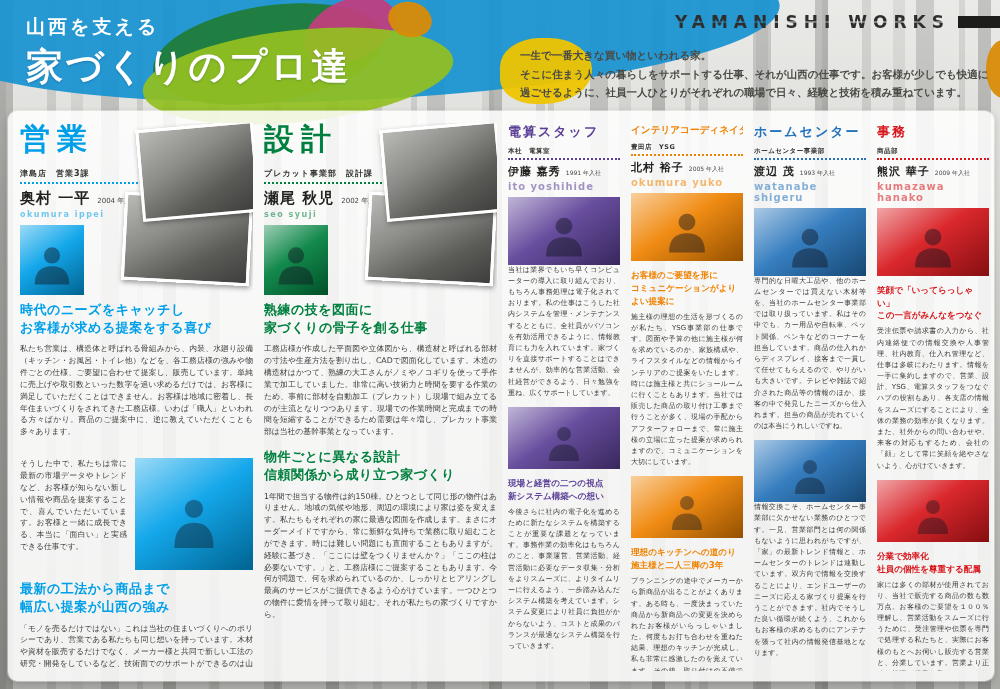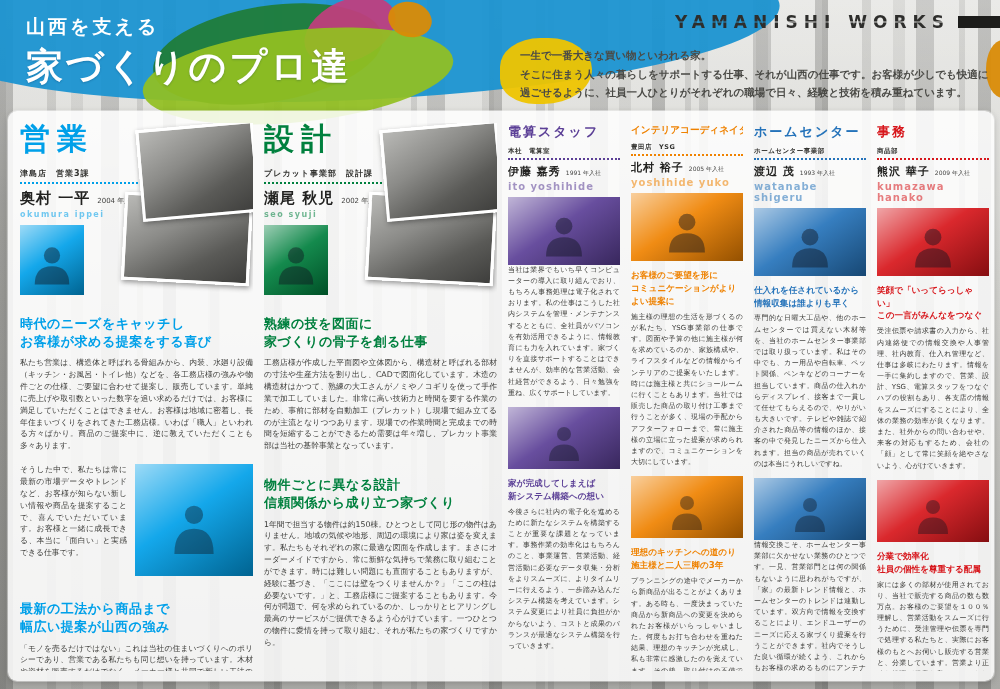--- a/index.html
+++ b/index.html
@@ -78,24 +78,24 @@
     background:linear-gradient(145deg, rgba(255,255,255,.62), rgba(255,255,255,.08) 45%, rgba(0,0,0,.38)); }
   .photo.gray { background:linear-gradient(150deg,#b9b9b6 0%, #8b8b88 38%, #5a5a57 70%, #3e3e3c 100%);
     border:3px solid #fff; box-shadow:1px 2px 5px rgba(30,30,30,.45); }
 
   .portrait { width:64px; height:70px; margin-top:6px; }
   .photo-stack { position:relative; flex:1; }
   .tilt-a { position:absolute; right:-4px; top:2px; width:118px; height:92px; transform:rotate(-5deg); z-index:2; }
   .tilt-b { position:absolute; right:2px; top:72px; width:128px; height:88px; transform:rotate(3deg); z-index:1; }
 
   .sec-h { font-size:13px; font-weight:bold; color:var(--ac); line-height:1.4;
-    white-space:pre-line; margin:24px 0 6px; letter-spacing:.5px; }
+    white-space:pre-line; margin:10px 0 6px; letter-spacing:.5px; }
   .body { font-size:7.8px; color:#3a3a37; line-height:1.52; text-align:justify;
     word-break:break-all; }
-  .aside-row { display:flex; gap:8px; margin-top:12px; }
+  .aside-row { display:flex; gap:8px; margin-top:20px; }
   .aside-row .body { flex:1; }
   .side-photo { width:118px; height:112px; flex:0 0 118px; }
 
   
   .narrow .col-title { font-size:13px; letter-spacing:2px; margin-top:2px; white-space:nowrap; }
   .narrow .col-title.t-small { font-size:9.6px; letter-spacing:0; }
   .narrow .dept   { font-size:6.5px; margin-top:8px; letter-spacing:.5px; }
   .narrow .dotline{ margin:2px 0 4px; }
   .narrow .pname  { font-size:11px; }
   .narrow .joined { font-size:6px; margin-left:5px; }
@@ -232,34 +232,34 @@
     </div>
     <p class="body">当社は業界でもいち早くコンピューターの導入に取り組んでおり、もちろん事務処理は電子化されております。私の仕事はこうした社内システムを管理・メンテナンスするとともに、全社員がパソコンを有効活用できるように、情報教育にも力を入れています。家づくりを直接サポートすることはできませんが、効率的な営業活動、会社経営ができるよう、日々勉強を重ね、広くサポートしています。</p>
     <div class="photo duo photo2">
       <svg width="50" height="44" viewBox="0 0 100 80">
           <g fill="rgba(15,20,30,.4)">
             <circle cx="50" cy="26" r="14"></circle>
             <path d="M20 80 Q20 47 50 47 Q80 47 80 80 Z"></path>
           </g>
         </svg>
     </div>
-    <h3 class="sec-h">家が完成してしまえば
+    <h3 class="sec-h">現場と経営の二つの視点
 新システム構築への想い</h3>
     <p class="body">今後さらに社内の電子化を進めるために新たなシステムを構築することが重要な課題となっています。事務作業の効率化はもちろんのこと、事業運営、営業活動、経営活動に必要なデータ収集・分析をよりスムーズに、よりタイムリーに行えるよう、一歩踏み込んだシステム構築を考えています。システム変更により社員に負担がかからないよう、コストと成果のバランスが最適なシステム構築を行っていきます。</p>
   </section>
 
   <section class="col narrow" style="--ac: #ef8200;">
     <h2 class="col-title t-small">インテリアコーディネイター</h2>
     <div class="dept">豊田店　YSG</div>
     <div class="dotline"></div>
     <div class="nameline">
       <span class="pname">北村 裕子</span>
       <span class="joined">2005 年入社</span>
     </div>
-    <div class="romaji">yoshihide yuko</div>
+    <div class="romaji">okumura yuko</div>
     <div class="photo duo main-photo">
       <svg width="56" height="50" viewBox="0 0 100 80">
           <g fill="rgba(15,20,30,.45)">
             <circle cx="50" cy="26" r="15"></circle>
             <path d="M18 80 Q18 46 50 46 Q82 46 82 80 Z"></path>
           </g>
         </svg>
     </div>
     <h3 class="sec-h">お客様のご要望を形に
 コミュニケーションがよりよい提案に</h3>
@@ -287,22 +287,20 @@
     </div>
     <div class="romaji">watanabe shigeru</div>
     <div class="photo duo main-photo">
       <svg width="56" height="50" viewBox="0 0 100 80">
           <g fill="rgba(15,20,30,.45)">
             <circle cx="50" cy="26" r="15"></circle>
             <path d="M18 80 Q18 46 50 46 Q82 46 82 80 Z"></path>
           </g>
         </svg>
     </div>
-    <h3 class="sec-h">仕入れを任されているから
-情報収集は誰よりも早く</h3>
     <p class="body">専門的な日曜大工品や、他のホームセンターでは買えない木材等を、当社のホームセンター事業部では取り扱っています。私はその中でも、カー用品や自転車、ペット関係、ペンキなどのコーナーを担当しています。商品の仕入れからディスプレイ、接客まで一貫して任せてもらえるので、やりがいも大きいです。テレビや雑誌で紹介された商品等の情報のほか、接客の中で発見したニーズから仕入れます。担当の商品が売れていくのは本当にうれしいですね。</p>
     <div class="photo duo photo2">
       <svg width="50" height="44" viewBox="0 0 100 80">
           <g fill="rgba(15,20,30,.4)">
             <circle cx="50" cy="26" r="14"></circle>
             <path d="M20 80 Q20 47 50 47 Q80 47 80 80 Z"></path>
           </g>
         </svg>
     </div>
     <p class="body">情報交換こそ、ホームセンター事業部に欠かせない業務のひとつです。一見、営業部門とは何の関係もないように思われがちですが、「家」の最新トレンド情報と、ホームセンターのトレンドは連動しています。双方向で情報を交換することにより、エンドユーザーのニーズに応える家づくり提案を行うことができます。社内でそうした良い循環が続くよう、これからもお客様の求めるものにアンテナを張って社内の情報発信基地となります。</p>

